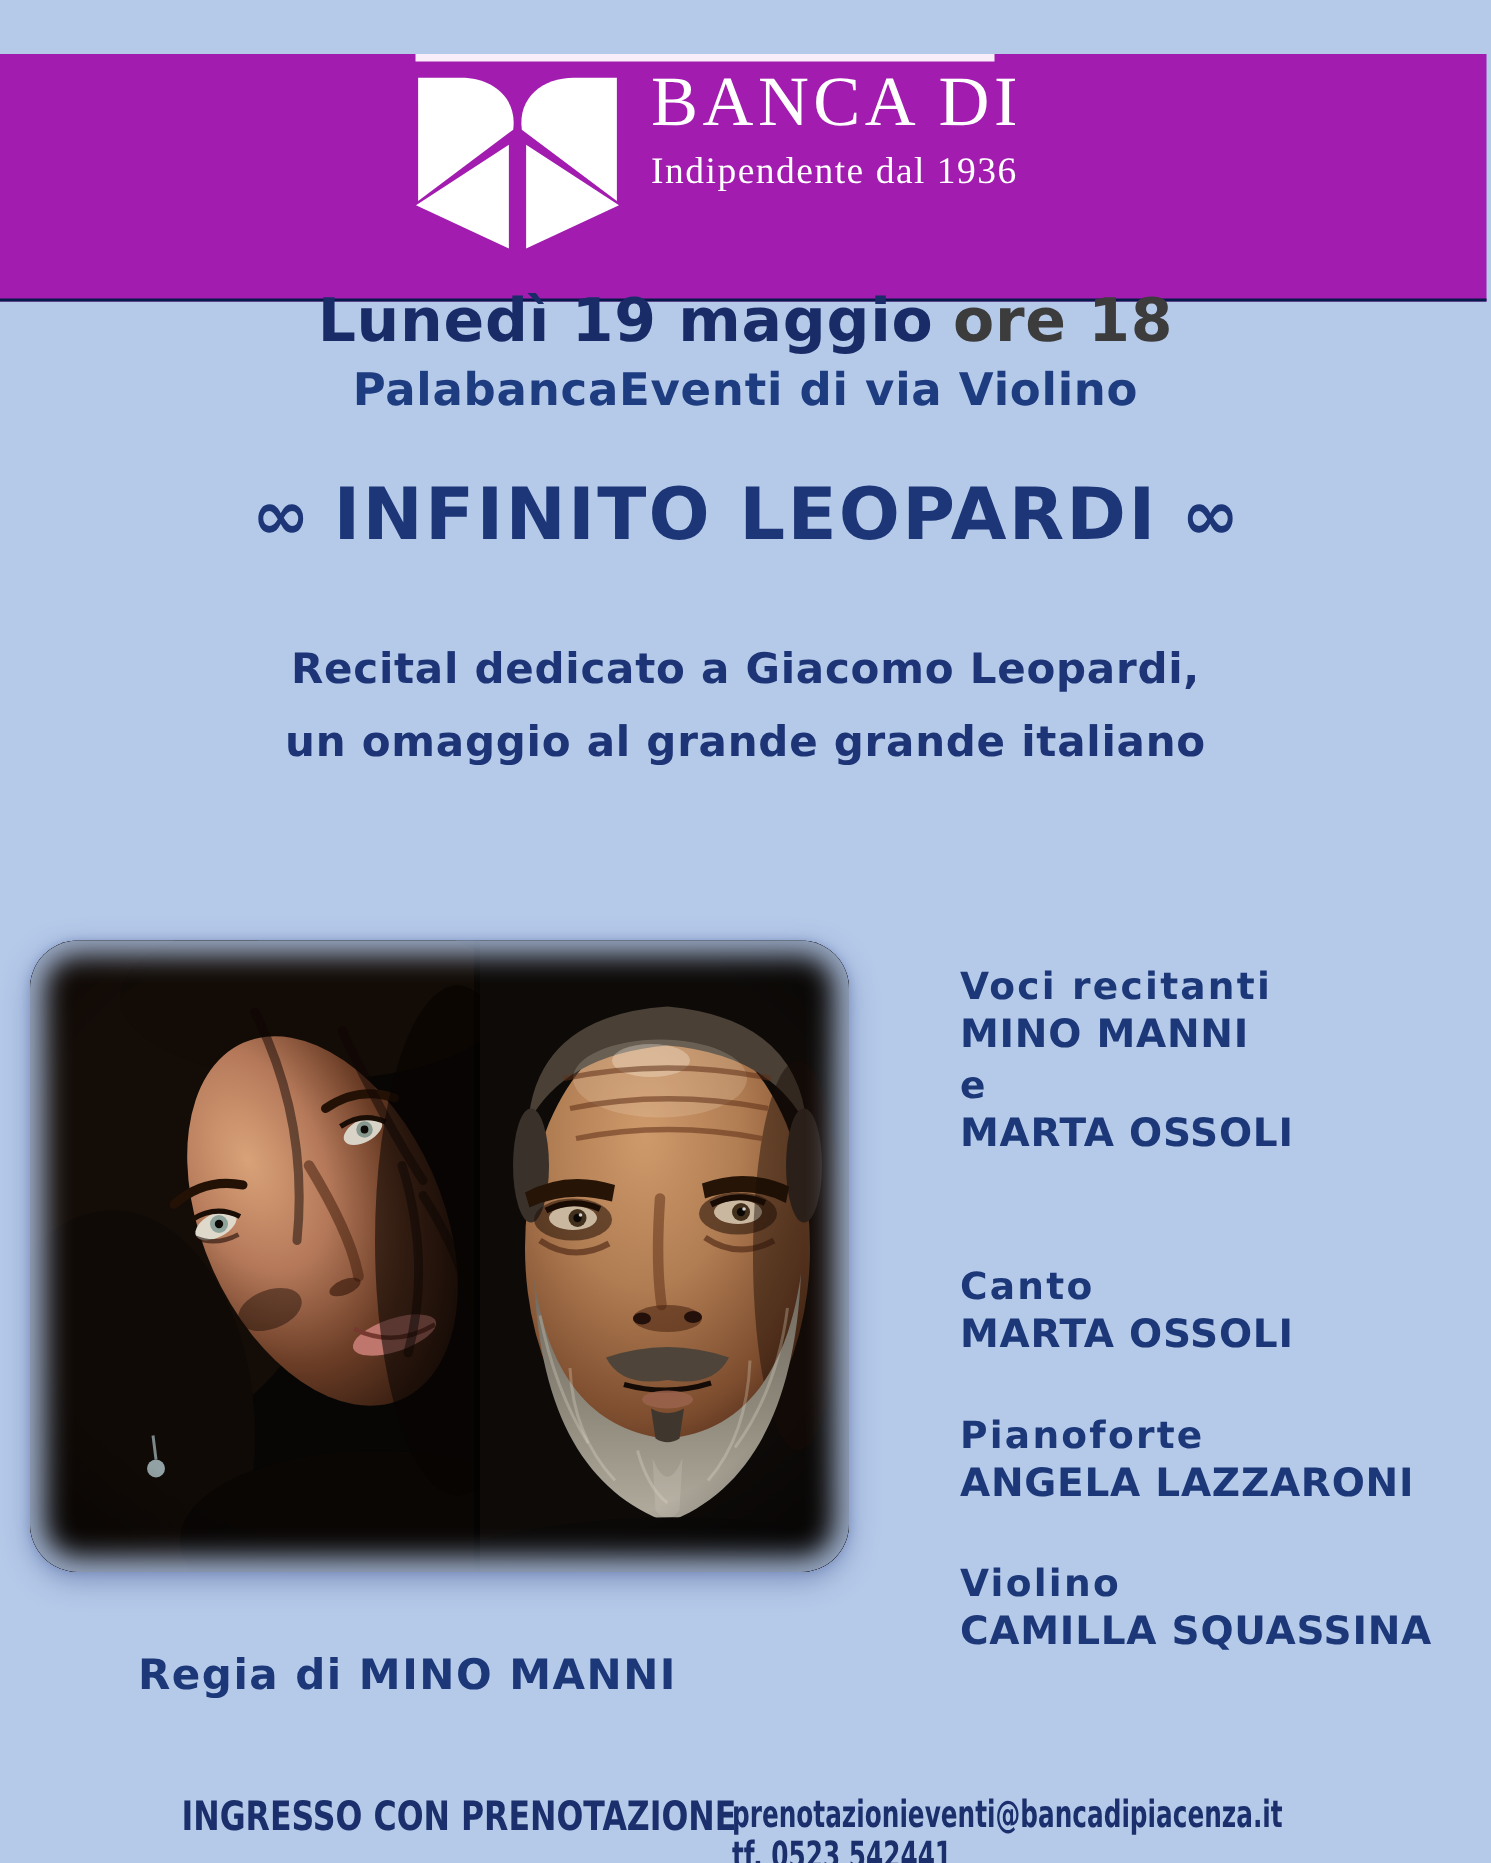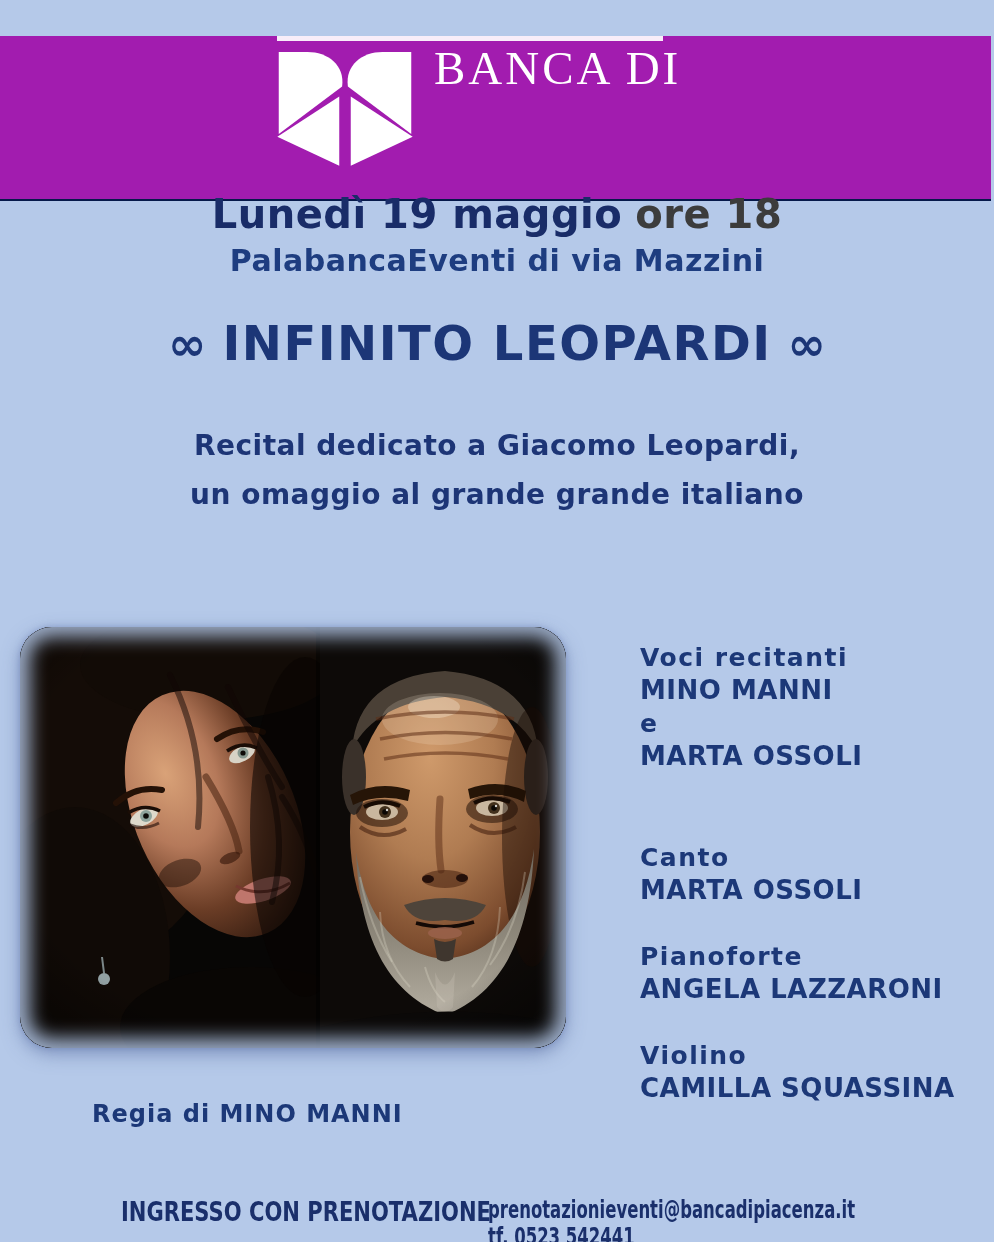--- a/index.html
+++ b/index.html
@@ -50,21 +50,21 @@
   }
 
   
   .credits { position:absolute; left:616px; top:641px; color:#1c3878;margin-left:24px; }
   .credit-group { margin-bottom:33px; }
   .credit-group.big-gap { margin-bottom:68px; }
   .role { font-size:25px; font-weight:bold; letter-spacing:1.5px; line-height:33px; }
   .name { font-size:26px; font-weight:bold; letter-spacing:.5px;  line-height:33px; }
 
   .regia {
-    position:absolute; left:92px; top:1100px; font-size:24px; font-weight:bold;
+    position:absolute; left:92px; top:1100px; font-size:28px; font-weight:bold;
     color:#1c3878; letter-spacing:1px;
   }
 
   
   .footer-admission {
     position:absolute; left:121px; top:1196px; font-size:27px; font-weight:bold;
     color:#1a2f6b; transform:scaleX(.78); transform-origin:left top; white-space:nowrap;
   }
   .footer-contact {
     position:absolute; left:488px; top:1196px; font-size:25px; font-weight:bold;
@@ -80,28 +80,29 @@
   <div class="header">
     <div class="top-artifact"></div>
     <svg class="logo-icon" viewBox="0 0 100 84">
       <path d="M4,2 L24,2 C38,2 50,11 48,26 L4,59 Z" fill="#ffffff"></path>
       <path d="M96,2 L76,2 C62,2 50,11 52,26 L96,59 Z" fill="#ffffff"></path>
       <path d="M46,33 L46,81 L3,61 Z" fill="#ffffff"></path>
       <path d="M54,33 L54,81 L97,61 Z" fill="#ffffff"></path>
     </svg>
     <div class="bank-name">
       <div class="bank-line">BANCA DI</div>
+      <div class="tagline">Indipendente dal 1936</div>
     </div>
   </div>
 
   <div class="center-line date-line">
     <span class="date-part">Lunedì 19 maggio</span><span class="time-part">ore 18</span>
   </div>
 
-  <div class="center-line venue-line">PalabancaEventi di via Mazzini</div>
+  <div class="center-line venue-line">PalabancaEventi di via Violino</div>
 
   <div class="center-line title-line">
     <span class="inf">∞</span><span>INFINITO LEOPARDI</span><span class="inf">∞</span>
   </div>
 
   <div class="center-line subtitle">
     <div>Recital dedicato a Giacomo Leopardi,</div>
     <div>un omaggio al grande grande italiano</div>
   </div>
 

